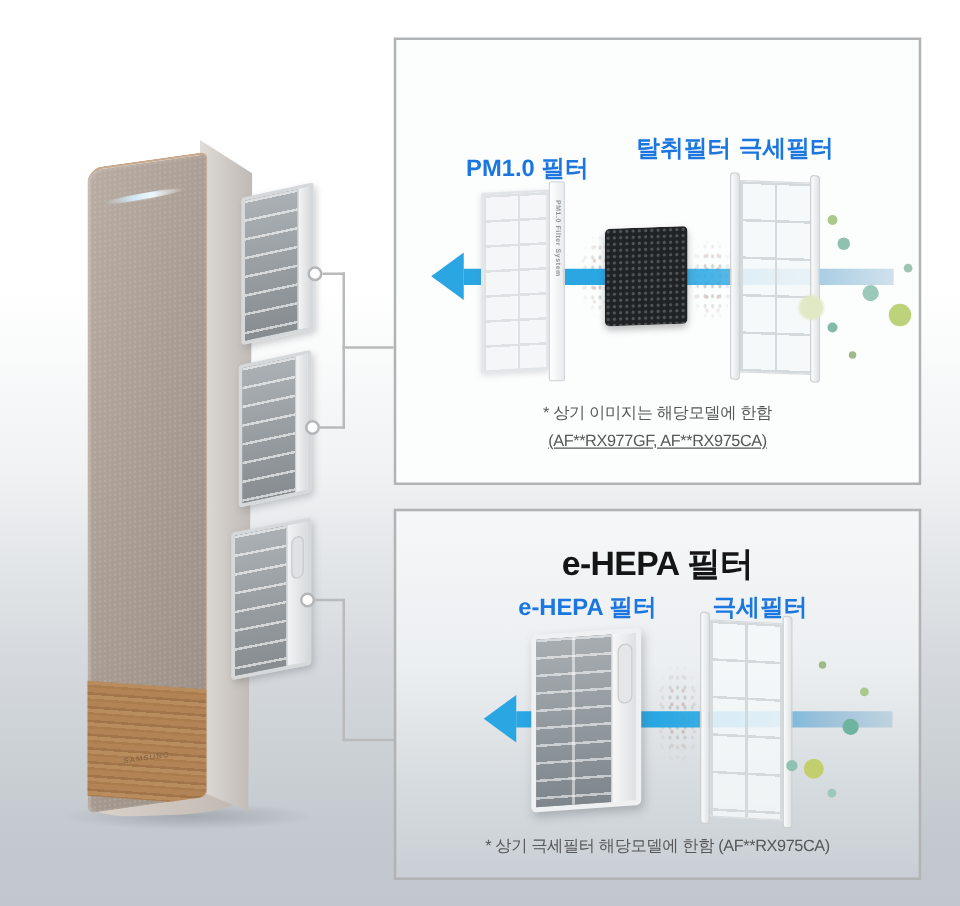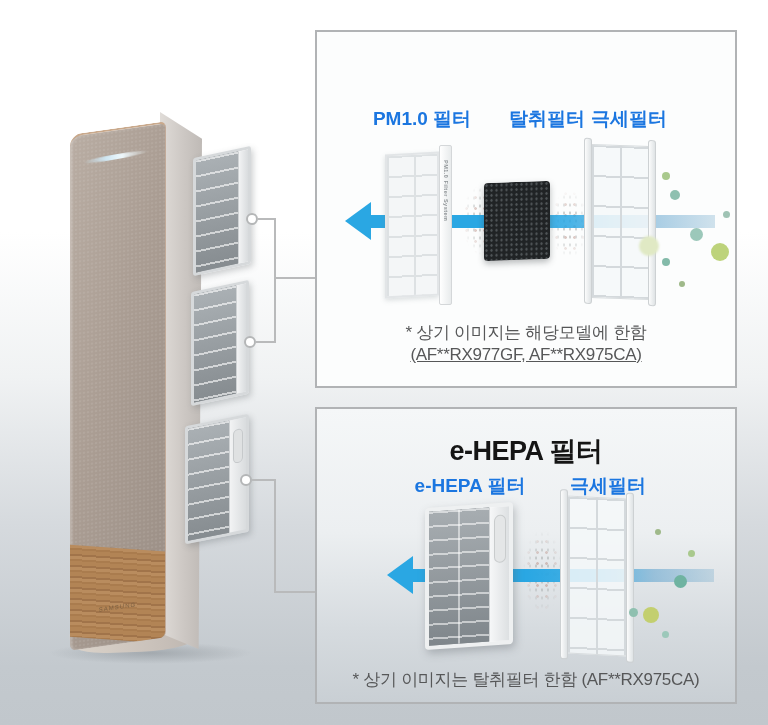--- a/index.html
+++ b/index.html
@@ -44,21 +44,21 @@
   }
   .particle { position:absolute; border-radius:50%; }
   .speck { position:absolute; opacity:.55;
     background-image:
       radial-gradient(#c09a91 1px,transparent 1.5px),
       radial-gradient(#a9aeae 1px,transparent 1.4px);
     background-size:9px 11px,6px 8px;
     -webkit-mask:radial-gradient(closest-side,#000 30%,transparent 72%);
     mask:radial-gradient(closest-side,#000 30%,transparent 72%); }
   .note { position:absolute; left:0; width:100%; text-align:center;
-    font-size:17px; color:#565758; letter-spacing:-.3px; }
+    font-size:13px; color:#565758; letter-spacing:-.3px; }
   
   .cline { position:absolute; background:#b9babb; }
   .cdot { position:absolute; width:12px; height:12px; border-radius:50%;
     background:#ffffff; border:2px solid #b4b6b7; }
   
   #device-shadow { position:absolute; left:48px; top:642px; width:205px; height:22px;
     background:radial-gradient(ellipse at center,rgba(85,92,98,.30),rgba(85,92,98,0) 70%); }
   #device-base { position:absolute; left:70px; top:630px; width:128px; height:22px;
     background:linear-gradient(90deg,#dcd4cb,#c8c0b9 70%,#bdb6b0);
     border-radius:4px 10px 60% 40%/4px 10px 20px 16px; transform:rotate(-2deg); }
@@ -163,21 +163,21 @@
   <div class="cdot" style="left:244px;top:336px;"></div>
   <div class="cline" style="left:256px;top:341px;width:20px;height:2px;"></div>
   <div class="cline" style="left:274px;top:218px;width:2px;height:125px;"></div>
   <div class="cline" style="left:274px;top:277px;width:43px;height:2px;"></div>
   <div class="cdot" style="left:240px;top:474px;"></div>
   <div class="cline" style="left:252px;top:479px;width:24px;height:2px;"></div>
   <div class="cline" style="left:274px;top:479px;width:2px;height:114px;"></div>
   <div class="cline" style="left:274px;top:591px;width:43px;height:2px;"></div>
 
   <div class="panel" id="panel-pm10">
-    <div class="flabel" style="left:105px;top:74px;">PM1.0 필터</div>
+    <div class="flabel" style="left:105px;top:90px;">PM1.0 필터</div>
     <div class="flabel" style="left:212px;top:74px;margin-left:18px;">탈취필터</div>
     <div class="flabel" style="left:312px;top:74px;">극세필터</div>
 
     <div class="speck" style="left:136px;top:138px;width:62px;height:100px;"></div>
     <div class="speck" style="left:226px;top:145px;width:52px;height:95px;"></div>
 
     <div class="arrow-body" style="left:54px;top:183px;width:344px;"></div>
     <div class="arrow-head" style="left:28px;top:170px;"></div>
 
     <div id="pm-filter">
@@ -231,16 +231,16 @@
       <div class="fine-rail-r"></div>
     </div>
 
     <div class="particle" style="left:357px;top:166px;width:13px;height:13px;background:#6fb3a1;"></div>
     <div class="particle" style="left:326px;top:198px;width:16px;height:16px;background:#c3cf6f;filter:blur(.5px);"></div>
     <div class="particle" style="left:312px;top:199px;width:9px;height:9px;background:#8fc0b0;"></div>
     <div class="particle" style="left:345px;top:222px;width:7px;height:7px;background:#9cc8ba;"></div>
     <div class="particle" style="left:371px;top:141px;width:7px;height:7px;background:#a9c98d;"></div>
     <div class="particle" style="left:338px;top:120px;width:6px;height:6px;background:#9fb98a;"></div>
 
-    <div class="note" style="top:259px;">* 상기 이미지는 탈취필터 한함 (AF**RX975CA)</div>
+    <div class="note" style="top:259px;">* 상기 극세필터 해당모델에 한함 (AF**RX975CA)</div>
   </div>
 
 </div>
 
 </body></html>

